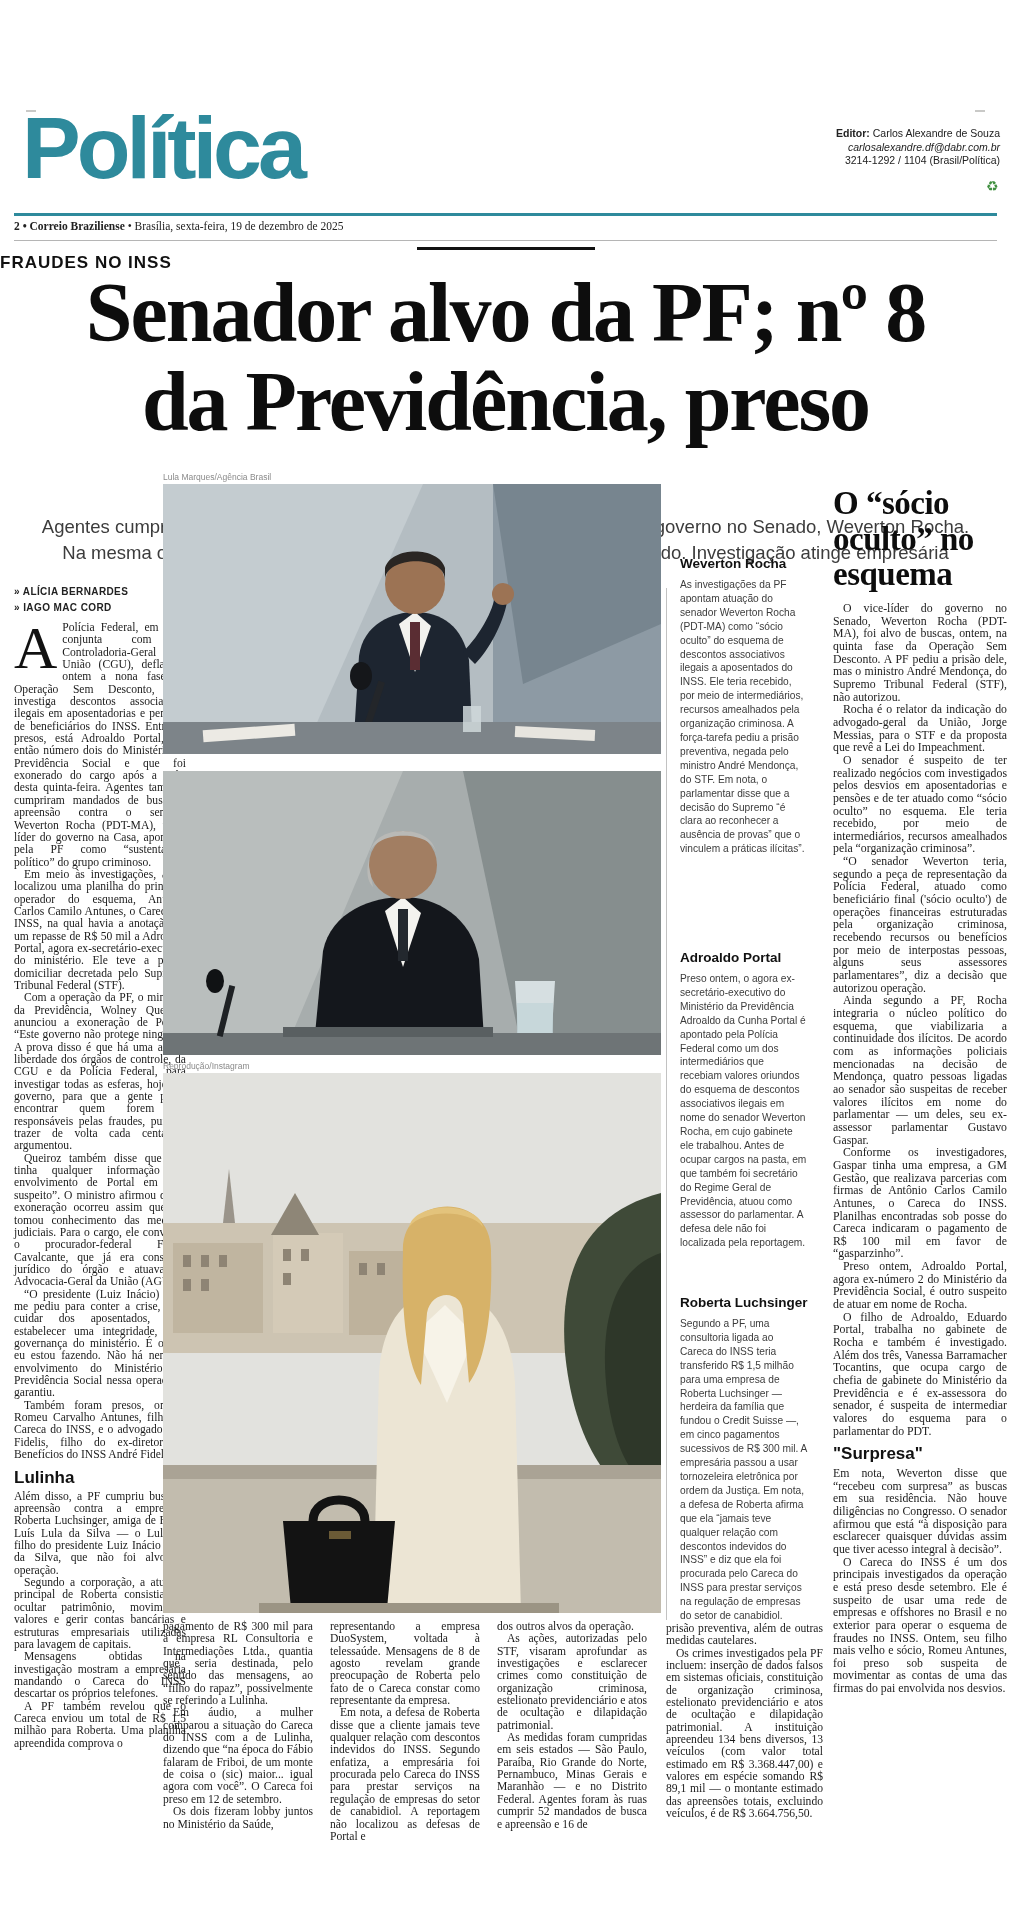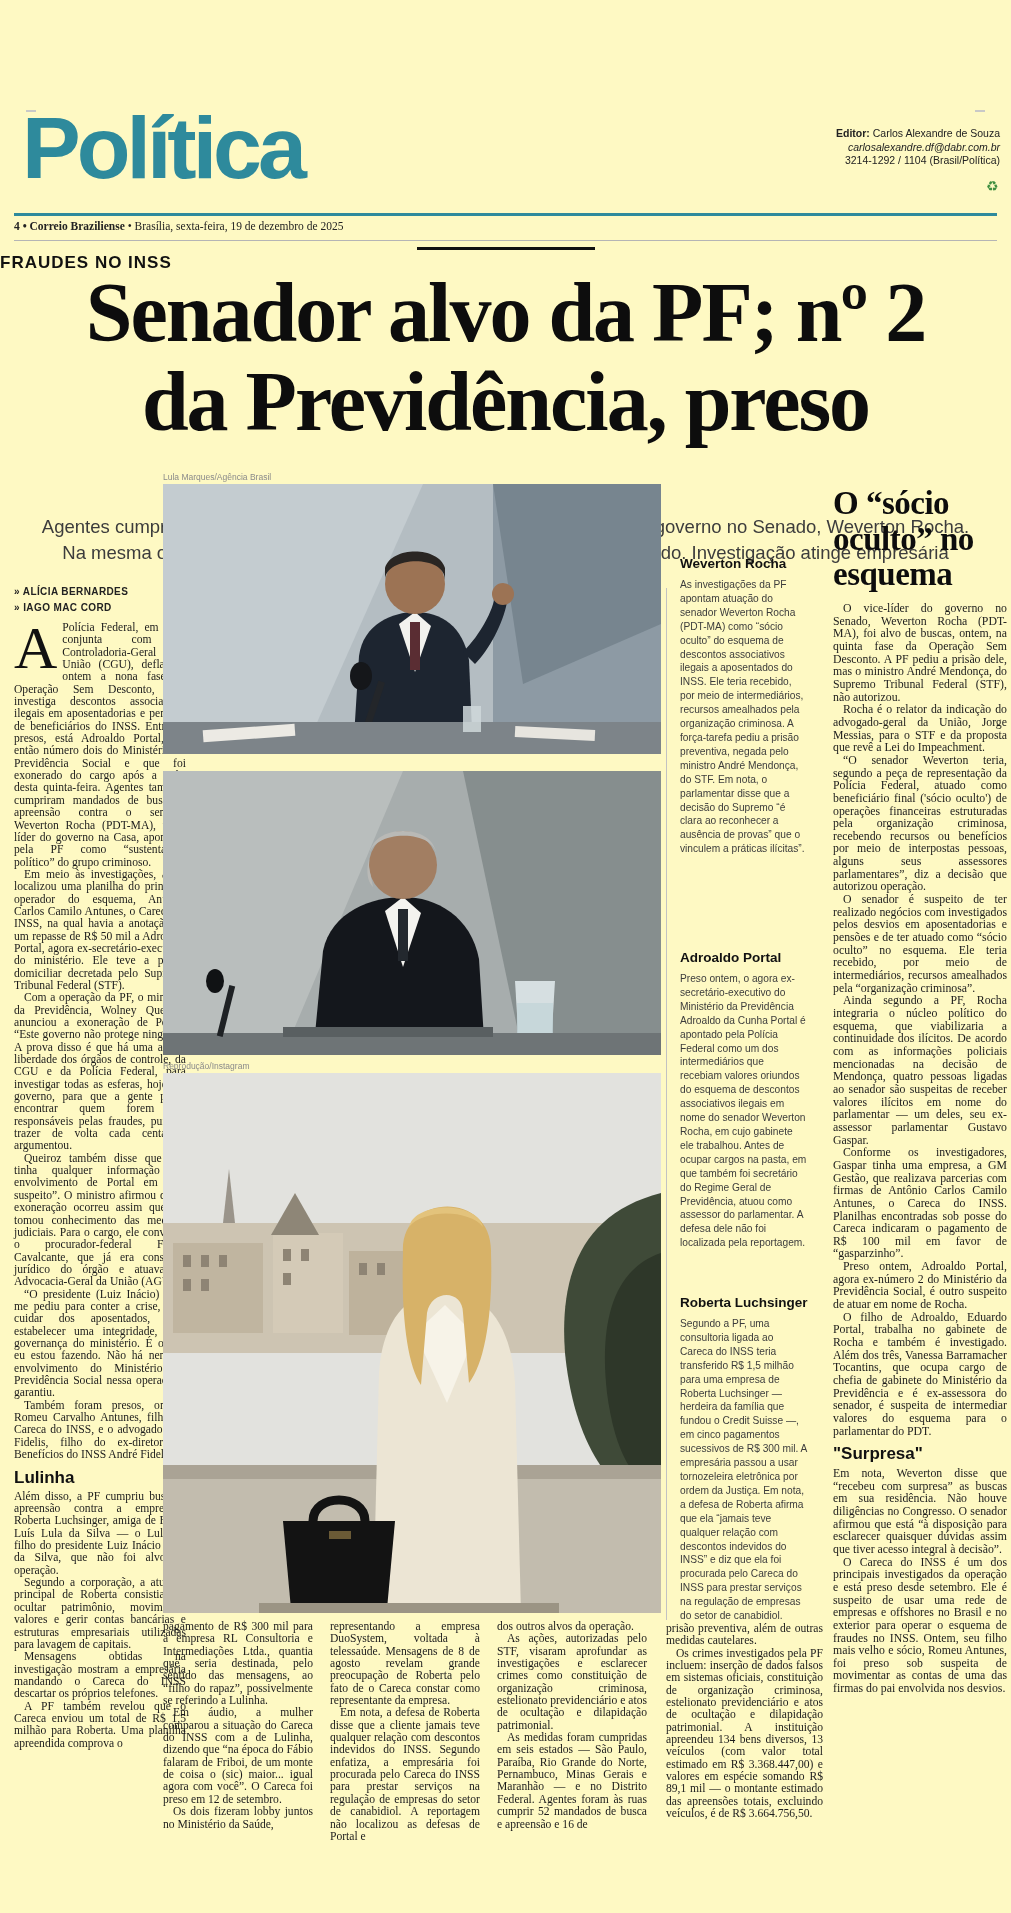--- a/index.html
+++ b/index.html
@@ -1,16 +1,16 @@
 <!DOCTYPE html>
 <html lang="pt-BR"><head>
 <meta charset="utf-8">
 <style>
   html,body{margin:0;padding:0;background:#e9e9e7;}
-  #page{position:relative;width:1011px;height:1913px;background:#fef9c3;margin:0 auto;
+  #page{position:relative;width:1011px;height:1913px;background:#ffffff;margin:0 auto;
         overflow:hidden;font-family:"Liberation Serif",serif;color:#1b1b1b;}
   
   .corner-mark{position:absolute;background:#c9c9c7;}
   #section-title{position:absolute;left:22px;top:104px;font-family:"Liberation Sans",sans-serif;
       font-weight:bold;font-size:88px;letter-spacing:-4px;color:#2e8a9c;line-height:1;}
   #masthead-rule{position:absolute;left:14px;top:213px;width:983px;height:3px;background:#2e8a9c;}
   #edition-line{position:absolute;left:14px;top:220px;font-family:"Liberation Serif",serif;font-size:11.5px;color:#222;}
   #edition-line .b{font-weight:bold;}
   #thin-rule{position:absolute;left:14px;top:240px;width:983px;height:1px;background:#b5b5b5;}
   #editor-block{position:absolute;left:640px;top:127px;width:360px;text-align:right;
@@ -59,35 +59,35 @@
 <body>
 
 <div id="page">
 
   <div class="corner-mark" style="left:26px;top:110px;width:10px;height:2px;"></div>
   <div class="corner-mark" style="left:975px;top:110px;width:10px;height:2px;"></div>
 
   <div id="section-title">Política</div>
   <div id="masthead-rule"></div>
   <div id="edition-line">
-    <span class="b">4 • Correio Braziliense</span>
+    <span class="b">2 • Correio Braziliense</span>
     <span>• Brasília, sexta-feira, 19 de dezembro de 2025</span>
   </div>
   <div id="thin-rule"></div>
   <div id="editor-block">
     <div><span class="b">Editor:</span> <span>Carlos Alexandre de Souza</span></div>
     <div class="em">carlosalexandre.df@dabr.com.br</div>
     <div>3214-1292 / 1104 (Brasil/Política)</div>
   </div>
   <div id="recycle">♻</div>
 
   <div id="kicker-bar"></div>
   <div id="kicker">FRAUDES NO INSS</div>
   <div id="headline">
-    <div>Senador alvo da PF; nº 2</div>
+    <div>Senador alvo da PF; nº 8</div>
     <div>da Previdência, preso</div>
   </div>
   <div id="deck">Agentes cumprem mandados de busca e apreensão contra o vice-líder do governo no Senado, Weverton Rocha. Na mesma operação, secretário-executivo do ministério é detido e demitido. Investigação atinge empresária amiga de filho do presidente Lula</div>
   <div id="byline">
     <div><span>»</span> <span>ALÍCIA BERNARDES</span></div>
     <div><span>»</span> <span>IAGO MAC CORD</span></div>
   </div>
 
   <div id="col1" class="newscol">
     <p class="noindent"><span class="dropcap">A</span><span>Polícia Federal, em ação conjunta com a Controladoria-Geral da União (CGU), deflagrou ontem a nona fase da Operação Sem Desconto, que investiga descontos associativos ilegais em aposentadorias e pensões de beneficiários do INSS. Entre os presos, está Adroaldo Portal, até então número dois do Ministério da Previdência Social e que foi exonerado do cargo após a ação desta quinta-feira. Agentes também cumpriram mandados de busca e apreensão contra o senador Weverton Rocha (PDT-MA), vice-líder do governo na Casa, apontado pela PF como “sustentáculo político” do grupo criminoso.</span></p>
@@ -208,22 +208,22 @@
   </div>
   <div class="note" style="top:1295px;">
     <h3>Roberta Luchsinger</h3>
     <p>Segundo a PF, uma consultoria ligada ao Careca do INSS teria transferido R$ 1,5 milhão para uma empresa de Roberta Luchsinger — herdeira da família que fundou o Credit Suisse —, em cinco pagamentos sucessivos de R$ 300 mil. A empresária passou a usar tornozeleira eletrônica por ordem da Justiça. Em nota, a defesa de Roberta afirma que ela “jamais teve qualquer relação com descontos indevidos do INSS” e diz que ela foi procurada pelo Careca do INSS para prestar serviços na regulação de empresas do setor de canabidiol.</p>
   </div>
 
   <div id="analysis-title">O “sócio oculto” no esquema</div>
   <div id="analysis-body" class="newscol">
     <p>O vice-líder do governo no Senado, Weverton Rocha (PDT-MA), foi alvo de buscas, ontem, na quinta fase da Operação Sem Desconto. A PF pediu a prisão dele, mas o ministro André Mendonça, do Supremo Tribunal Federal (STF), não autorizou.</p>
     <p>Rocha é o relator da indicação do advogado-geral da União, Jorge Messias, para o STF e da proposta que revê a Lei do Impeachment.</p>
+    <p>O senador é suspeito de ter realizado negócios com investigados pelos desvios em aposentadorias e pensões e de ter atuado como “sócio oculto” no esquema. Ele teria recebido, por meio de intermediários, recursos amealhados pela “organização criminosa”.</p>
     <p>“O senador Weverton teria, segundo a peça de representação da Polícia Federal, atuado como beneficiário final ('sócio oculto') de operações financeiras estruturadas pela organização criminosa, recebendo recursos ou benefícios por meio de interpostas pessoas, alguns seus assessores parlamentares”, diz a decisão que autorizou operação.</p>
-    <p>O senador é suspeito de ter realizado negócios com investigados pelos desvios em aposentadorias e pensões e de ter atuado como “sócio oculto” no esquema. Ele teria recebido, por meio de intermediários, recursos amealhados pela “organização criminosa”.</p>
     <p>Ainda segundo a PF, Rocha integraria o núcleo político do esquema, que viabilizaria a continuidade dos ilícitos. De acordo com as informações policiais mencionadas na decisão de Mendonça, quatro pessoas ligadas ao senador são suspeitas de receber valores ilícitos em nome do parlamentar — um deles, seu ex-assessor parlamentar Gustavo Gaspar.</p>
     <p>Conforme os investigadores, Gaspar tinha uma empresa, a GM Gestão, que realizava parcerias com firmas de Antônio Carlos Camilo Antunes, o Careca do INSS. Planilhas encontradas sob posse do Careca indicaram o pagamento de R$ 100 mil em favor de “gasparzinho”.</p>
     <p>Preso ontem, Adroaldo Portal, agora ex-número 2 do Ministério da Previdência Social, é outro suspeito de atuar em nome de Rocha.</p>
     <p>O filho de Adroaldo, Eduardo Portal, trabalha no gabinete de Rocha e também é investigado. Além dos três, Vanessa Barramacher Tocantins, que ocupa cargo de chefia de gabinete do Ministério da Previdência e é ex-assessora do senador, é suspeita de intermediar valores do esquema para o parlamentar do PDT.</p>
     <div class="subhead">"Surpresa"</div>
     <p class="noindent">Em nota, Weverton disse que “recebeu com surpresa” as buscas em sua residência. Não houve diligências no Congresso. O senador afirmou que está “à disposição para esclarecer quaisquer dúvidas assim que tiver acesso integral à decisão”.</p>
     <p>O Careca do INSS é um dos principais investigados da operação e está preso desde setembro. Ele é suspeito de usar uma rede de empresas e offshores no Brasil e no exterior para operar o esquema de fraudes no INSS. Ontem, seu filho mais velho e sócio, Romeu Antunes, foi preso sob suspeita de movimentar as contas de uma das firmas do pai envolvida nos desvios.</p>
   </div>
 
   <div id="col2" class="newscol">

